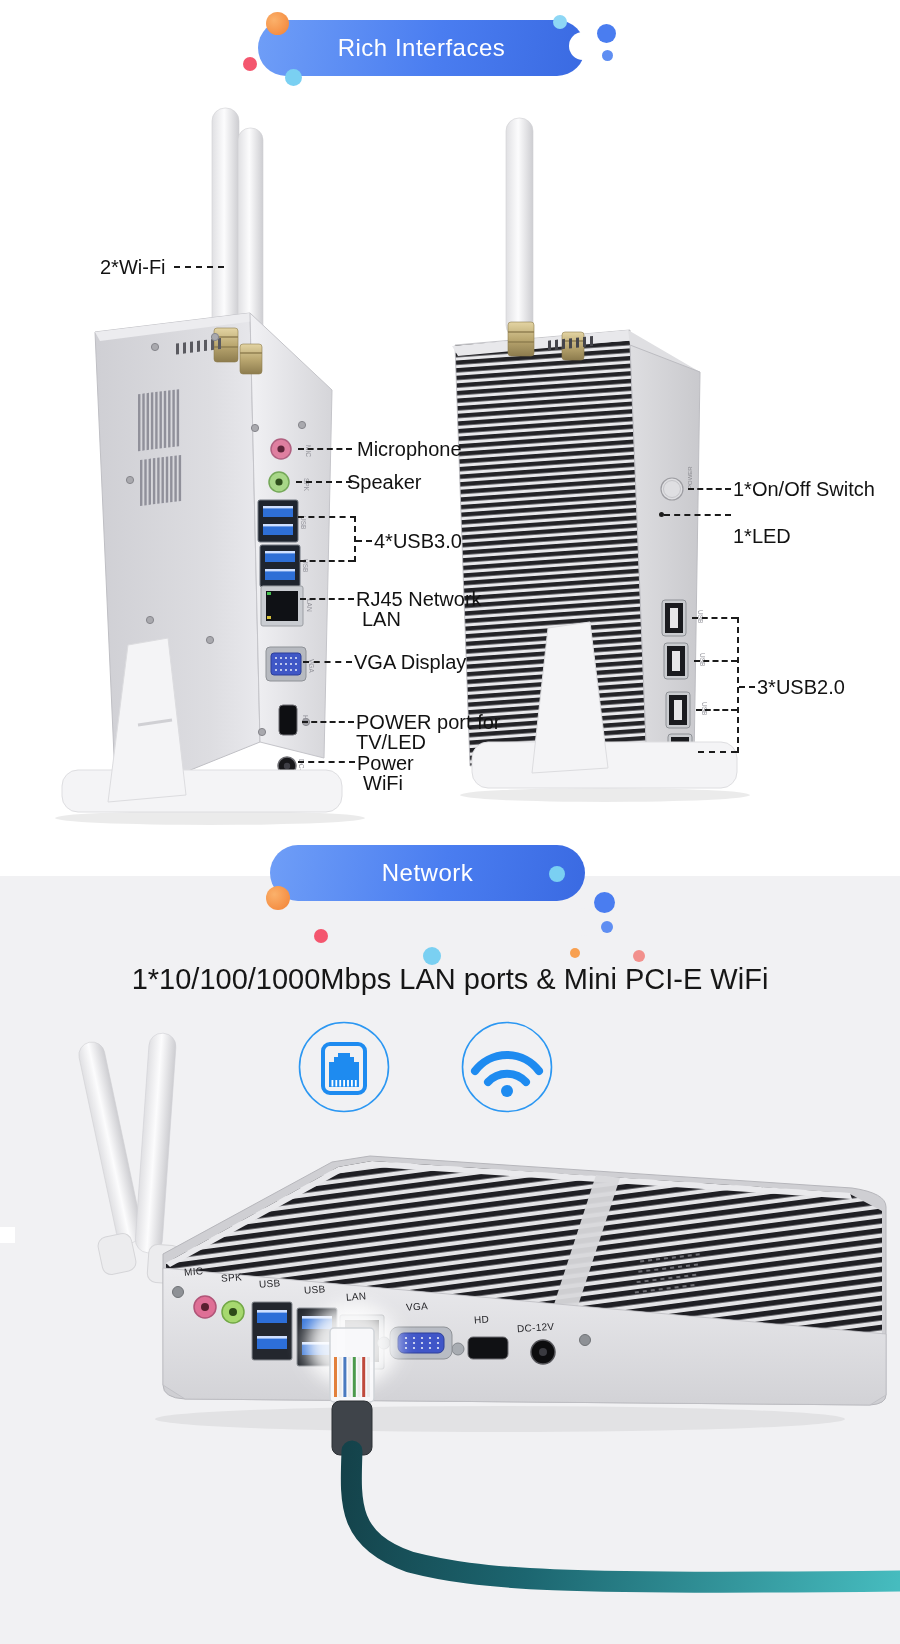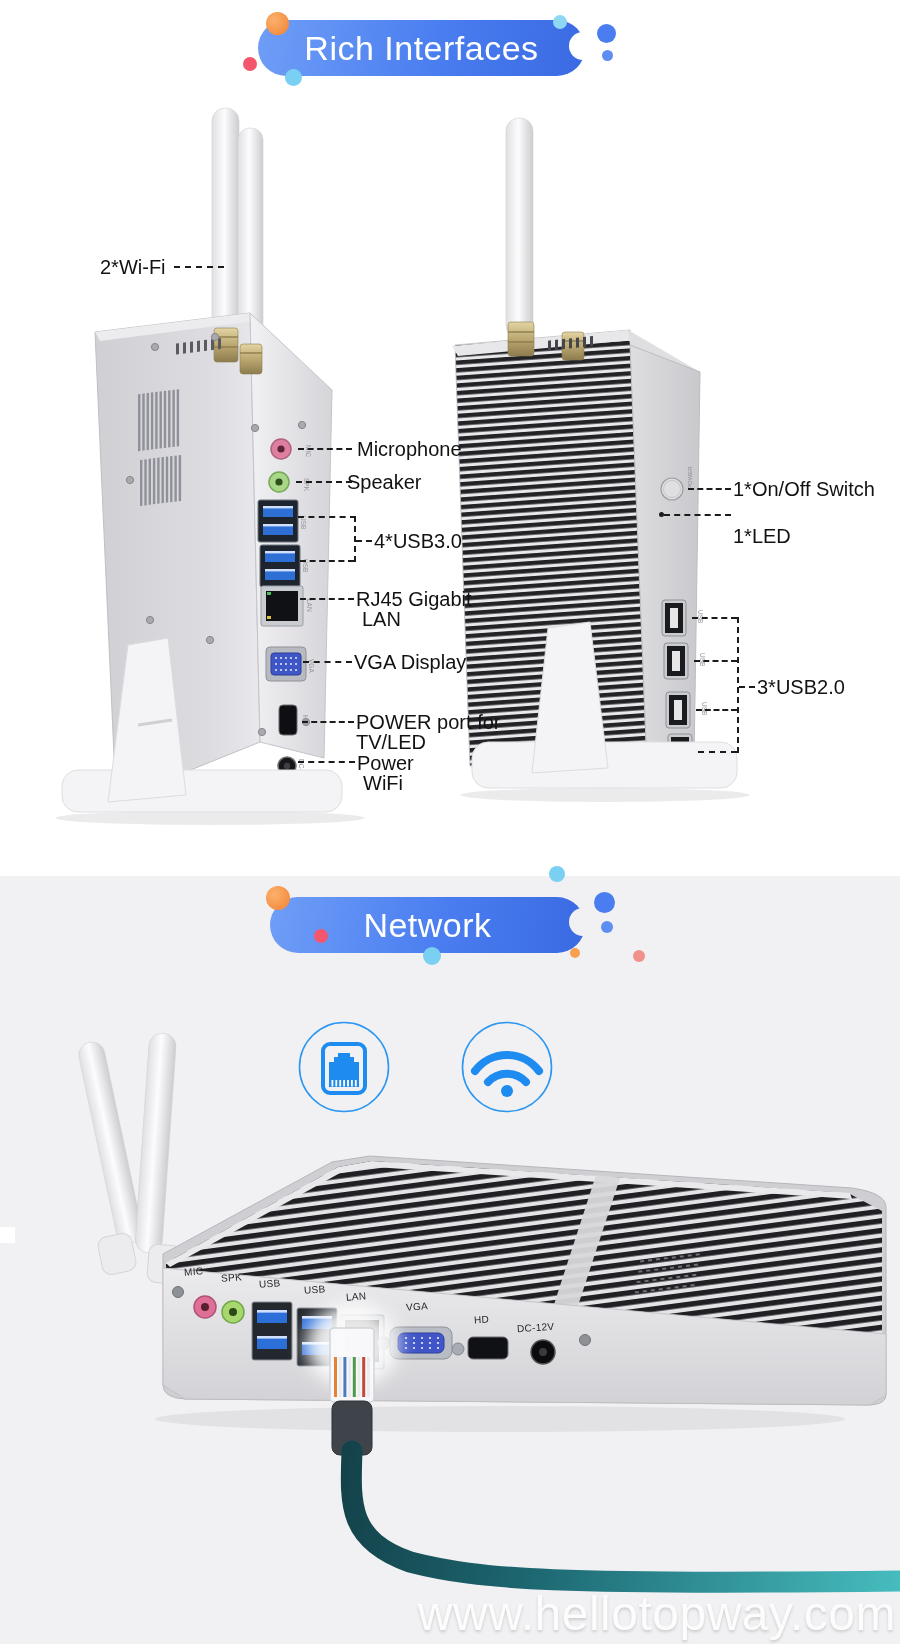--- a/index.html
+++ b/index.html
@@ -3,21 +3,21 @@
 <meta charset="utf-8">
 <style>
   *{margin:0;padding:0;box-sizing:border-box}
   html,body{background:#fff}
   .stage{position:relative;width:900px;height:1644px;background:#ffffff;overflow:hidden;
          font-family:"Liberation Sans",sans-serif}
   .sec2{position:absolute;left:0;top:876px;width:900px;height:768px;background:#f1f1f3}
   .pill{position:absolute;height:56px;border-radius:28px;
         background:linear-gradient(100deg,#6f9ef7,#4a7df0 55%,#3a6ae2);
         display:flex;align-items:center;justify-content:center;
-        color:#fff;font-size:34px;letter-spacing:.5px}
+        color:#fff;font-size:24px;letter-spacing:.5px}
   .dot{position:absolute;border-radius:50%}
   .callout{position:absolute;color:#121212;font-size:20px;line-height:20px;white-space:nowrap}
   .callout span{display:block}
   .dashh{position:absolute;height:0;border-top:2.6px dashed #1b1b1b}
   .dashv{position:absolute;width:0;border-left:2.6px dashed #1b1b1b}
   .ptag{position:absolute;font-size:10px;color:#26262a;transform:rotate(-4deg);letter-spacing:.3px;white-space:nowrap}
   .subtitle{position:absolute;left:0;top:963px;width:900px;text-align:center;font-size:29px;color:#161616}
   .watermark{position:absolute;right:4px;top:1586px;font-size:48px;color:#ffffff;opacity:.8;
              text-shadow:0 2px 3px rgba(110,110,110,.35);white-space:nowrap;letter-spacing:.5px}
   svg{position:absolute;overflow:visible}
@@ -259,21 +259,21 @@
 
   <div class="callout" style="left:374px;top:531px">
       <span>4*USB3.0</span>
     </div>
   <div class="dashh" style="left:298px;top:516px;width:58px"></div>
   <div class="dashv" style="left:354px;top:516px;height:46px"></div>
   <div class="dashh" style="left:300px;top:560px;width:54px"></div>
   <div class="dashh" style="left:356px;top:540px;width:16px"></div>
 
   <div class="callout" style="left:356px;top:589px">
-    <span>RJ45 Gigabit</span>
+    <span>RJ45 Network</span>
     <span style="padding-left:6px">LAN</span>
   </div>
   <div class="dashh" style="left:300px;top:598px;width:54px"></div>
 
   <div class="callout" style="left:354px;top:652px">
       <span>VGA Display</span>
     </div>
   <div class="dashh" style="left:303px;top:661px;width:49px"></div>
 
   <div class="callout" style="left:356px;top:712px">
@@ -302,33 +302,34 @@
   <div class="callout" style="left:757px;top:677px">
       <span>3*USB2.0</span>
     </div>
   <div class="dashh" style="left:692px;top:617px;width:45px"></div>
   <div class="dashh" style="left:694px;top:660px;width:43px"></div>
   <div class="dashh" style="left:696px;top:709px;width:41px"></div>
   <div class="dashh" style="left:698px;top:751px;width:39px"></div>
   <div class="dashv" style="left:737px;top:617px;height:136px"></div>
   <div class="dashh" style="left:739px;top:686px;width:16px"></div>
 
-  <div class="pill" style="left:270px;top:897px;width:315px">
+  <div class="pill" style="left:270px;top:845px;width:315px">
     <span>Network</span>
   </div>
   <span class="dot" style="left:266px;top:886px;width:24px;height:24px;background:radial-gradient(circle at 35% 35%,#fbb16b,#f28134)"></span>
   <span class="dot" style="left:549px;top:866px;width:16px;height:16px;background:#7ad0f2"></span>
   <span class="dot" style="left:569px;top:908px;width:28px;height:28px;background:#f1f1f3"></span>
   <span class="dot" style="left:594px;top:892px;width:21px;height:21px;background:#4a7df0"></span>
   <span class="dot" style="left:601px;top:921px;width:12px;height:12px;background:#5f8ef2"></span>
   <span class="dot" style="left:314px;top:929px;width:14px;height:14px;background:#f4566e"></span>
   <span class="dot" style="left:423px;top:947px;width:18px;height:18px;background:#7ad0f2"></span>
   <span class="dot" style="left:570px;top:948px;width:10px;height:10px;background:#f8a050"></span>
   <span class="dot" style="left:633px;top:950px;width:12px;height:12px;background:#f2908c"></span>
 
+  <div class="subtitle">1*10/100/1000Mbps LAN ports &amp; Mini PCI-E WiFi</div>
 
   <svg style="left:298px;top:1021px" width="92" height="92" viewBox="0 0 92 92">
     <circle cx="46" cy="46" r="44.5" fill="none" stroke="#2b97f2" stroke-width="1.6"></circle>
     <rect x="25" y="23" width="42" height="49" rx="7" fill="none" stroke="#1e8bf0" stroke-width="4"></rect>
     <path d="M31,41 h5 v-5 h4 v-4 h12 v4 h4 v5 h5 v25 h-30 z" fill="#1e8bf0"></path>
     <g fill="#fff">
       <rect x="33.5" y="59" width="1.8" height="6.5"></rect>
         <rect x="37.4" y="59" width="1.8" height="6.5"></rect>
         <rect x="41.3" y="59" width="1.8" height="6.5"></rect>
         <rect x="45.2" y="59" width="1.8" height="6.5"></rect>
@@ -485,14 +486,13 @@
 
   <span class="ptag" style="left:184px;top:1266px">MIC</span>
   <span class="ptag" style="left:221px;top:1272px">SPK</span>
   <span class="ptag" style="left:259px;top:1278px">USB</span>
   <span class="ptag" style="left:304px;top:1284px">USB</span>
   <span class="ptag" style="left:346px;top:1291px">LAN</span>
   <span class="ptag" style="left:406px;top:1301px">VGA</span>
   <span class="ptag" style="left:474px;top:1314px">HD</span>
   <span class="ptag" style="left:517px;top:1322px">DC-12V</span>
 
-  <div class="watermark">www.hellotopway.com</div>
 </div>
 
 </body></html>

